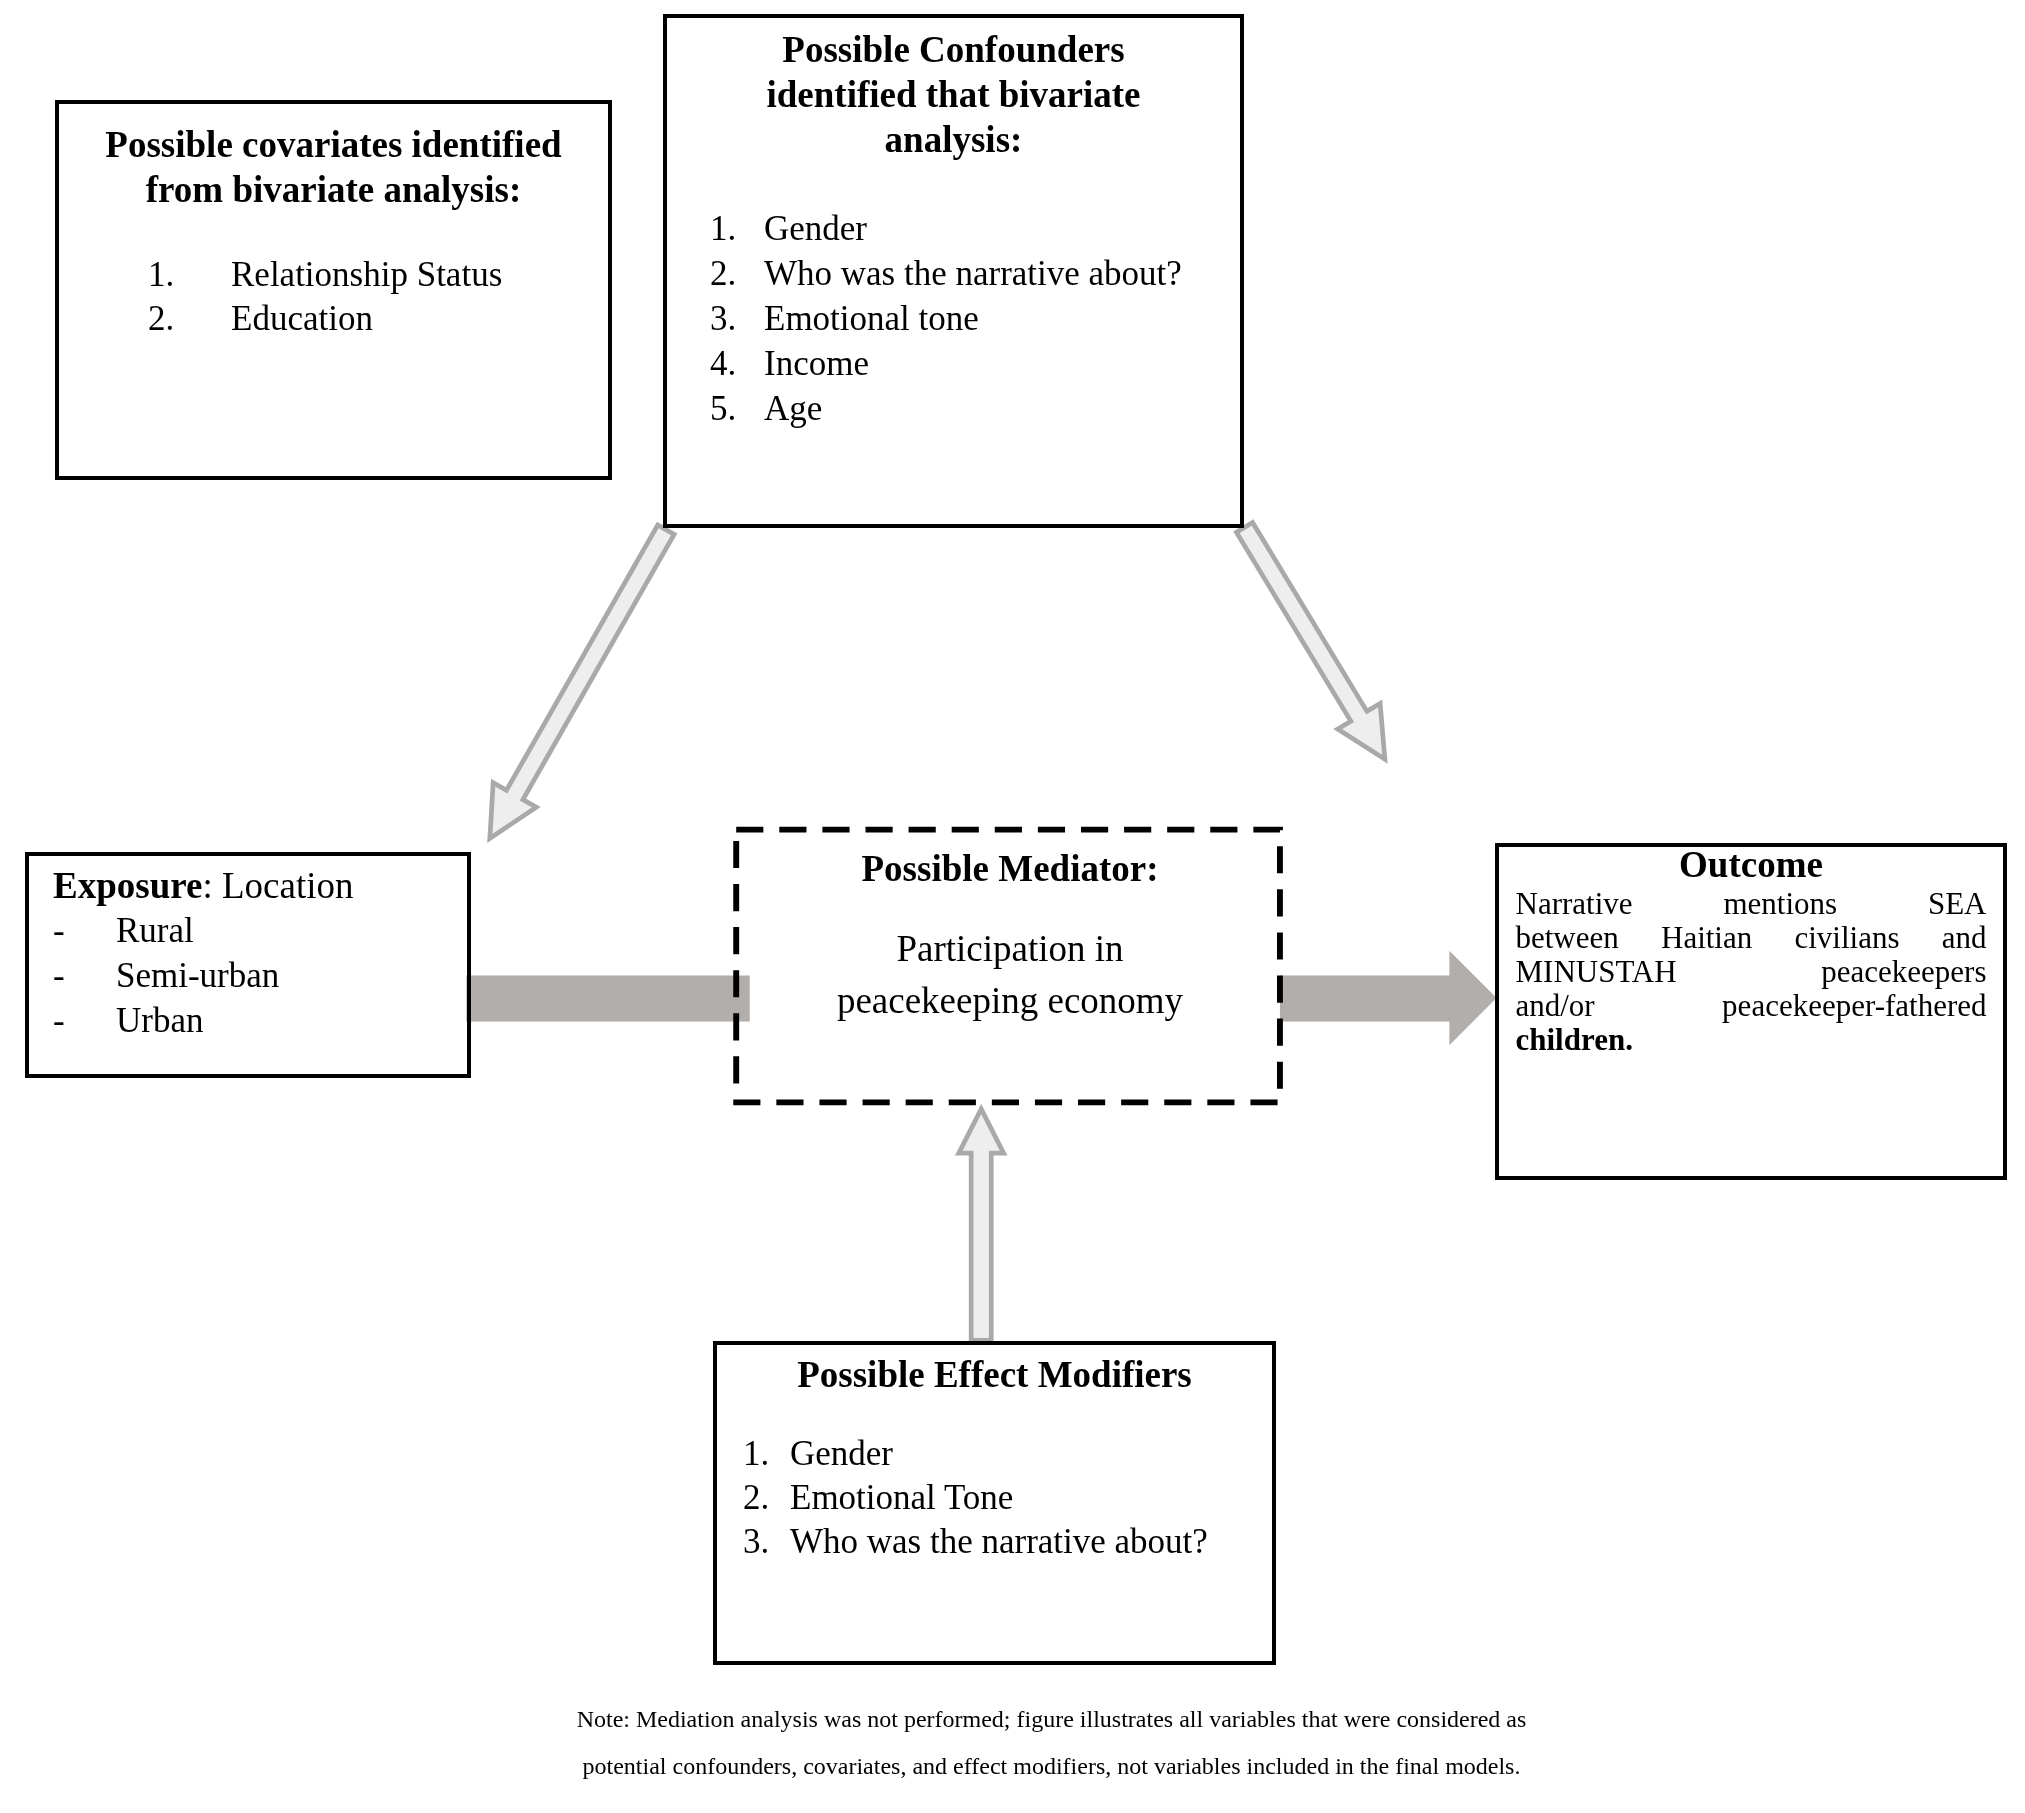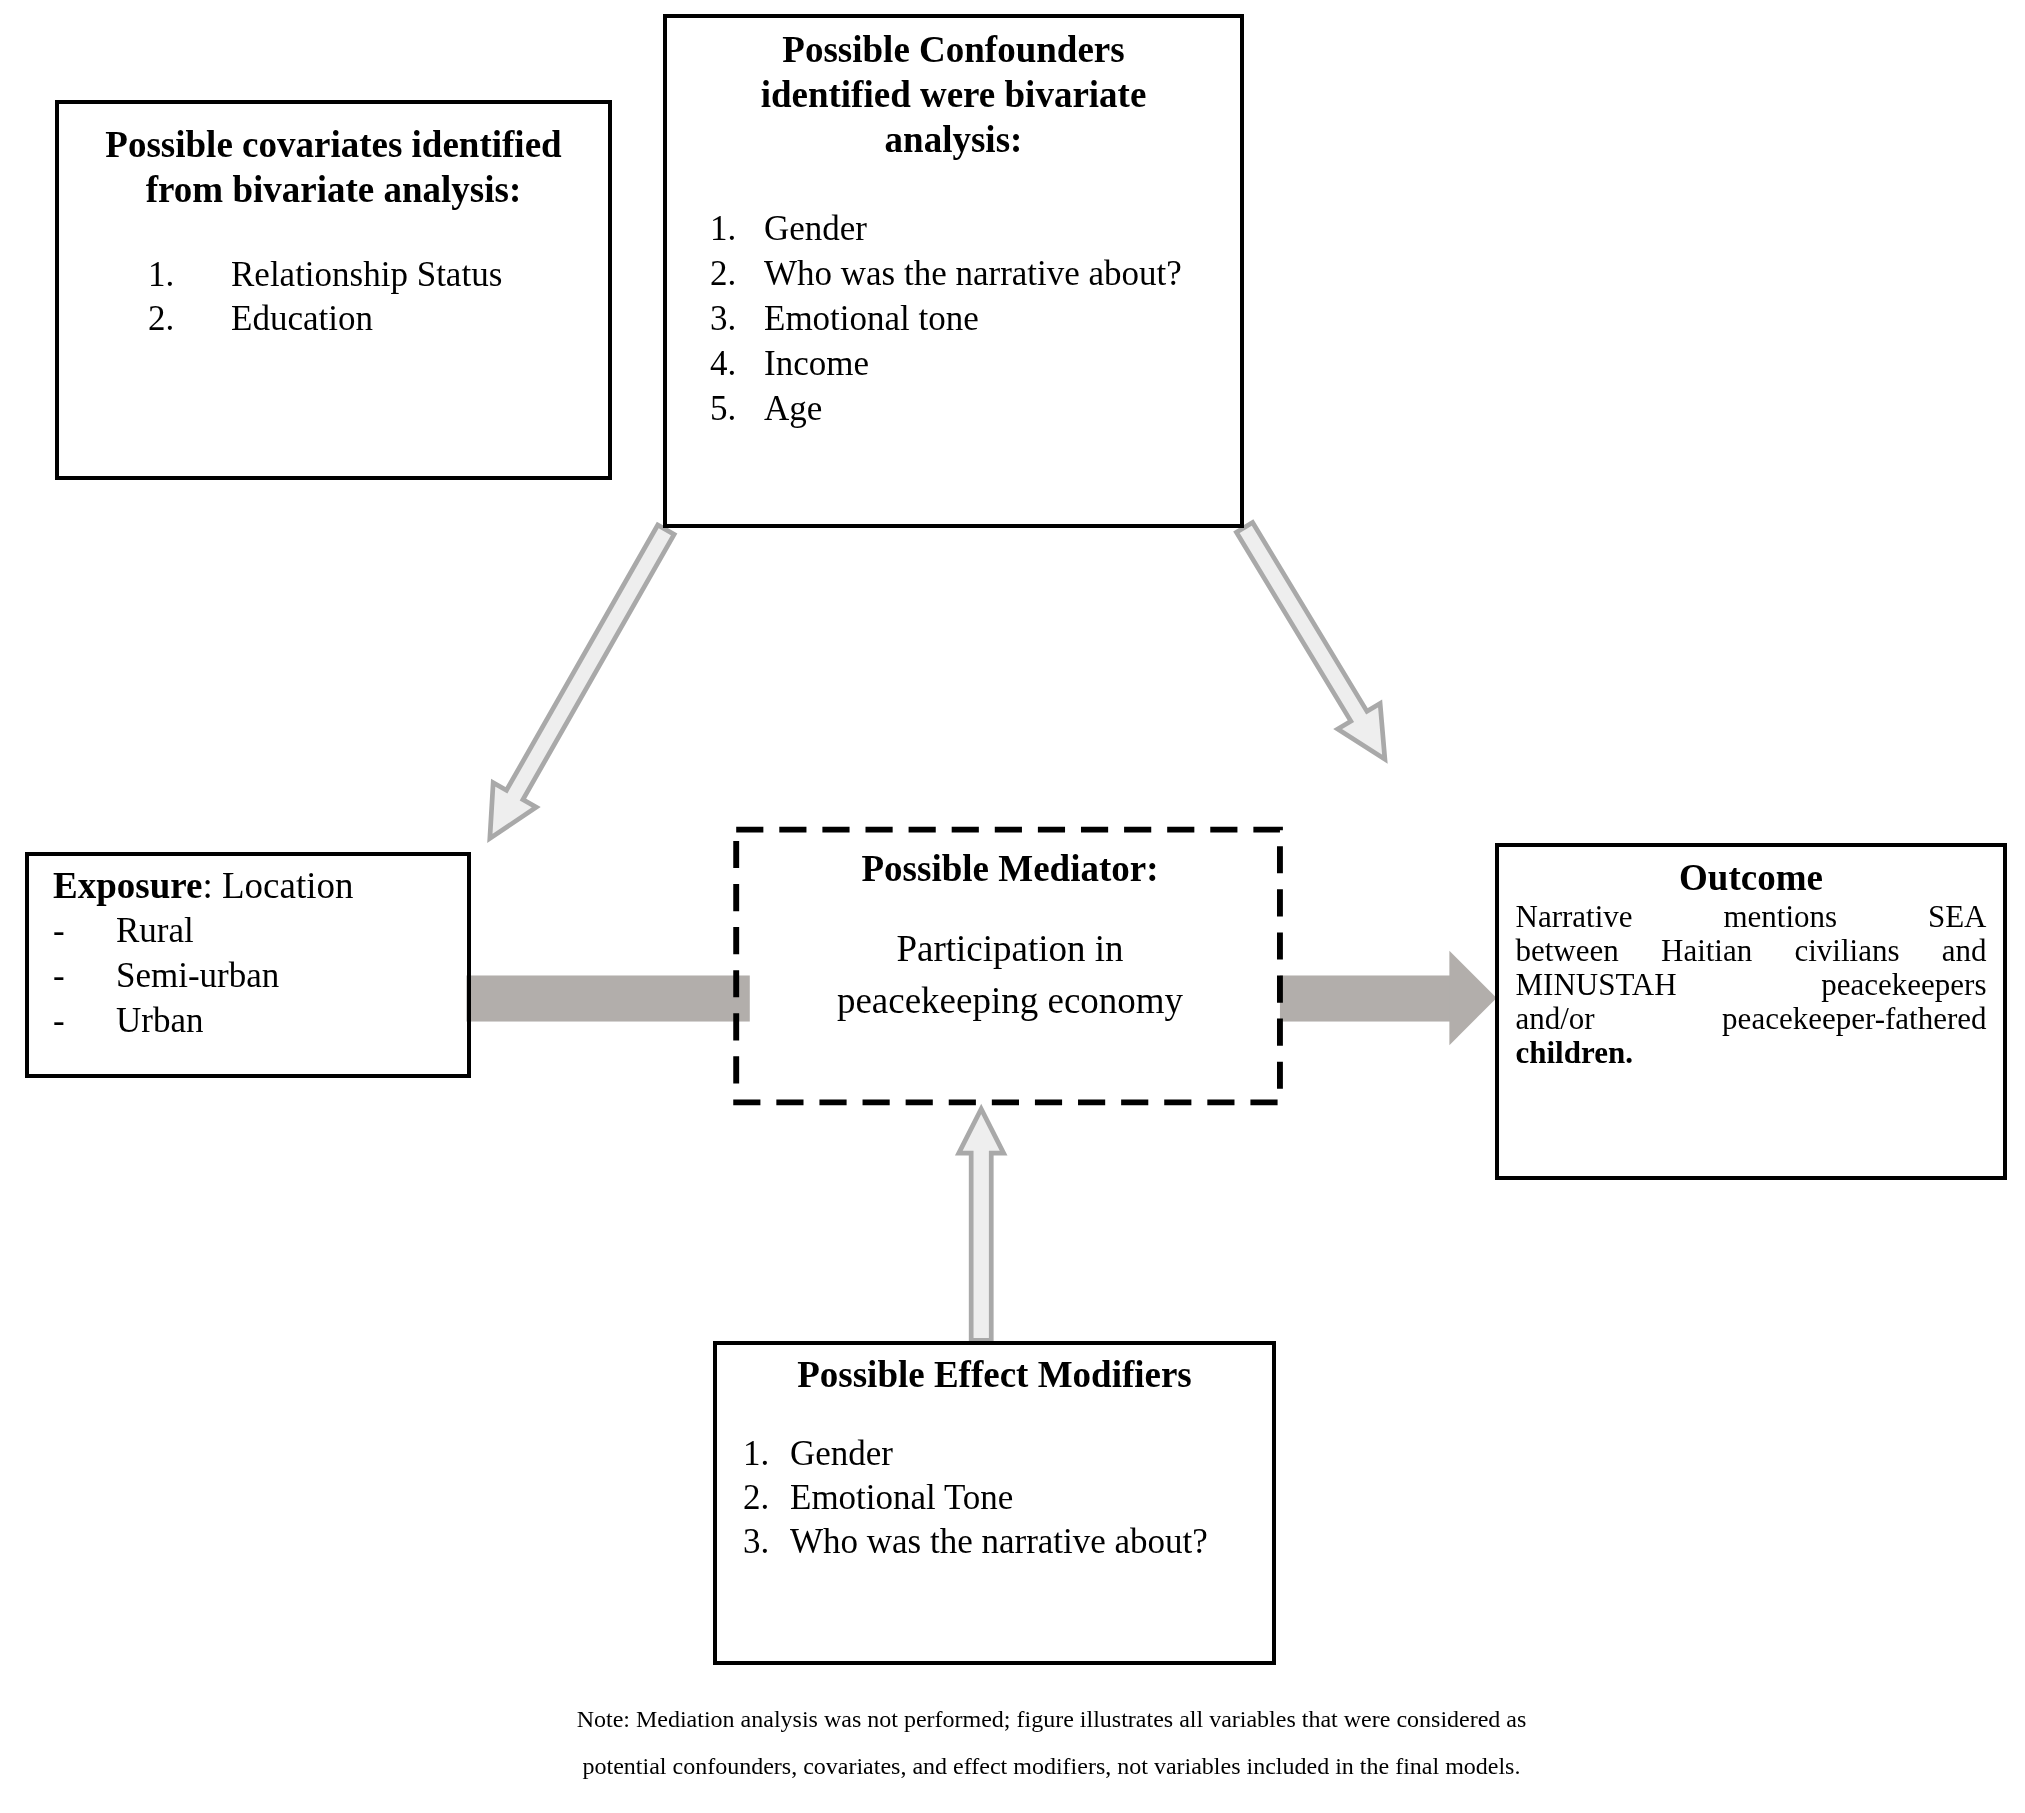--- a/index.html
+++ b/index.html
@@ -34,21 +34,21 @@
   .exposure .heading b{font-weight:bold;}
   .exposure .marker{width:63px;}
 
   
   .mediator{left:735px;top:827px;width:550px;height:279px;border:none;}
   .mediator .box-title{margin-top:19px;}
   .mediator .body{margin-top:32px;font-size:37px;line-height:52px;text-align:center;}
 
   
   .outcome{left:1495px;top:843px;width:512px;height:337px;padding:0 16.5px;}
-  .outcome .box-title{margin-top:13px;line-height:35px;}
+  .outcome .box-title{margin-top:0;line-height:35px;}
   .outcome .body{margin-top:4.7px;font-size:31px;line-height:34px;}
   .outcome .body .li{display:block;text-align:justify;text-align-last:justify;}
   .outcome .body .li:last-child{text-align-last:left;font-weight:bold;}
 
   
   .modifiers{left:713px;top:1341px;width:563px;height:324px;}
   .modifiers .box-title{margin-top:7px;}
   .modifiers .list{margin-top:35px;padding-left:26px;line-height:44px;}
   .modifiers .marker{width:47px;}
 
@@ -92,21 +92,21 @@
         <div class="li">
           <span class="marker">2.</span>
           <span class="label">Education</span>
         </div>
       </div>
   </div>
 
   <div class="box confounders">
     <div class="box-title">
         <div class="tline">Possible Confounders</div>
-        <div class="tline">identified were bivariate</div>
+        <div class="tline">identified that bivariate</div>
         <div class="tline">analysis:</div>
       </div>
     <div class="list">
         <div class="li">
           <span class="marker">1.</span>
           <span class="label">Gender</span>
         </div>
         <div class="li">
           <span class="marker">2.</span>
           <span class="label">Who was the narrative about?</span>

